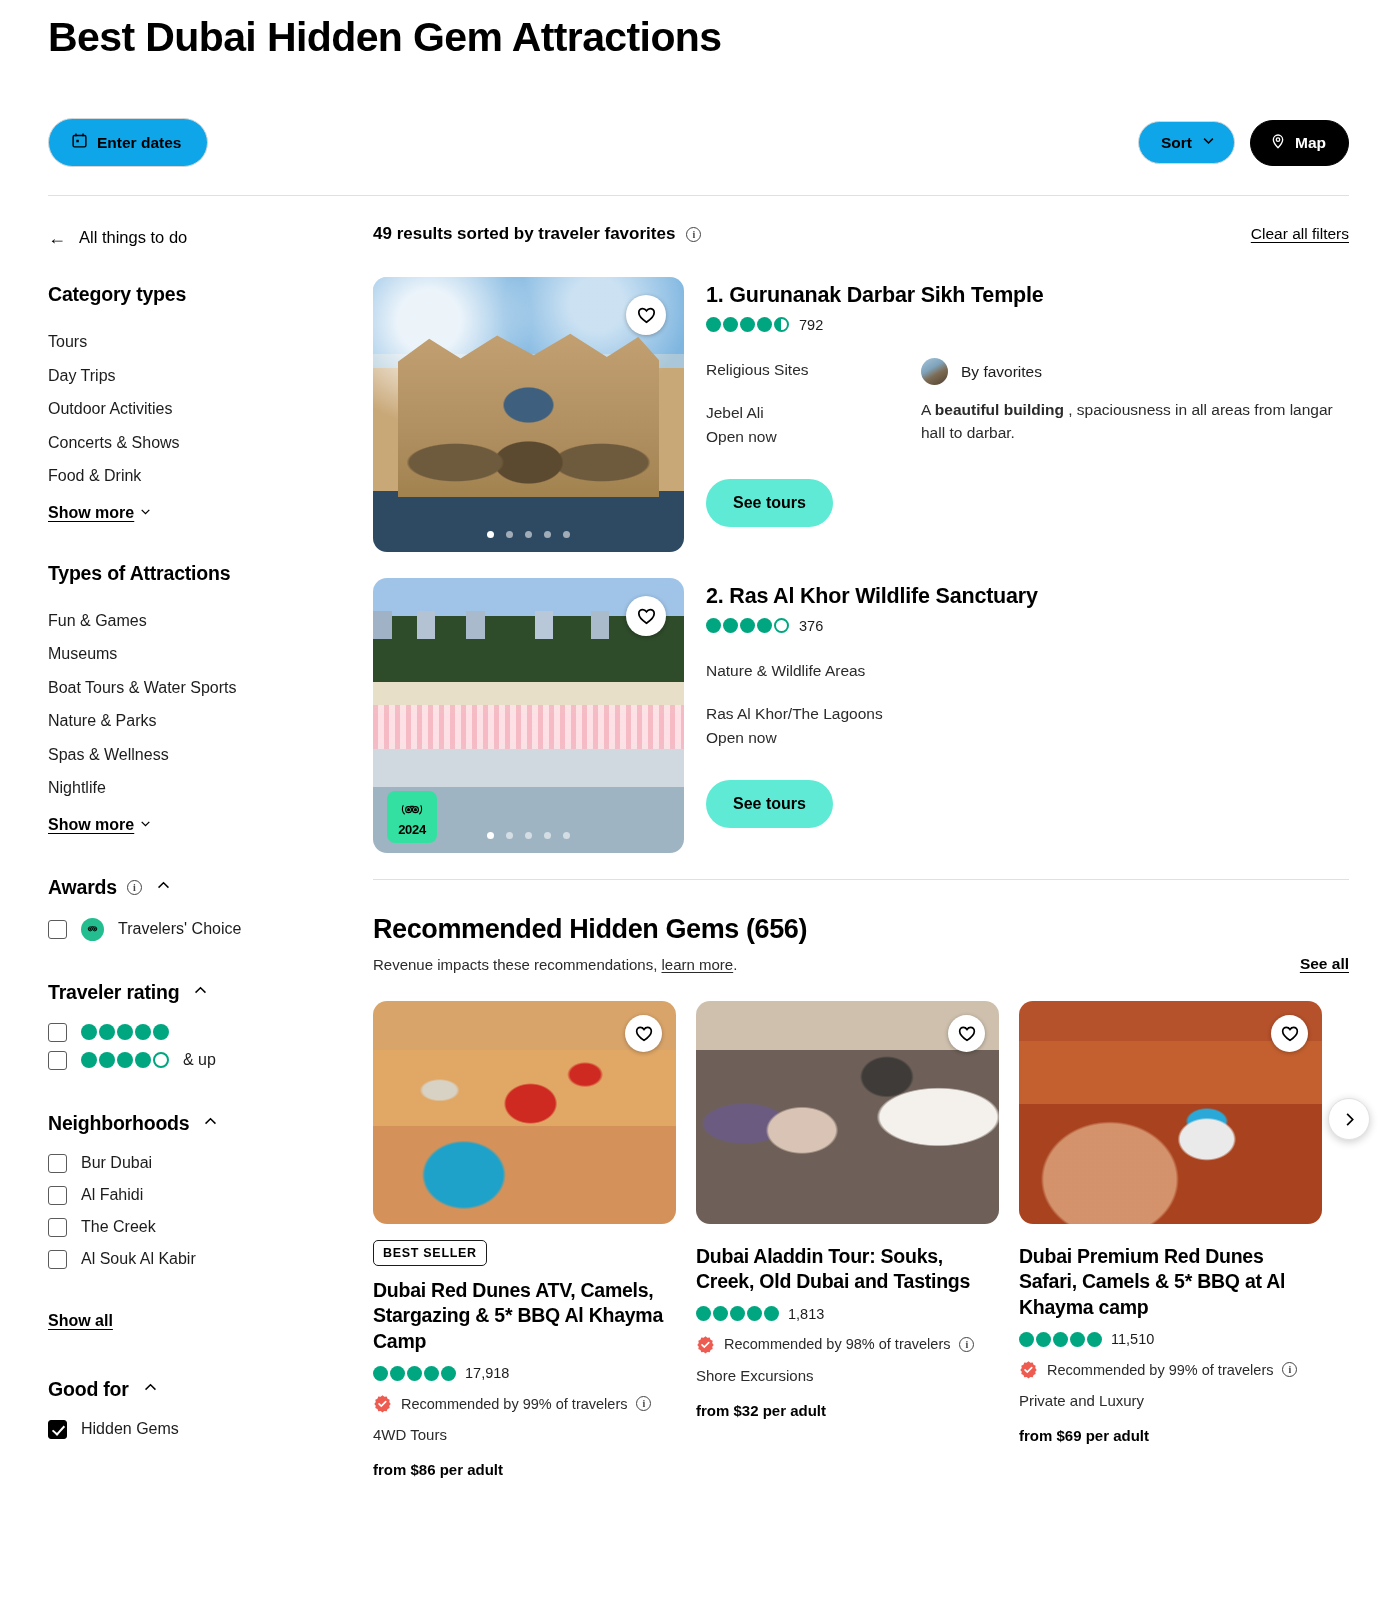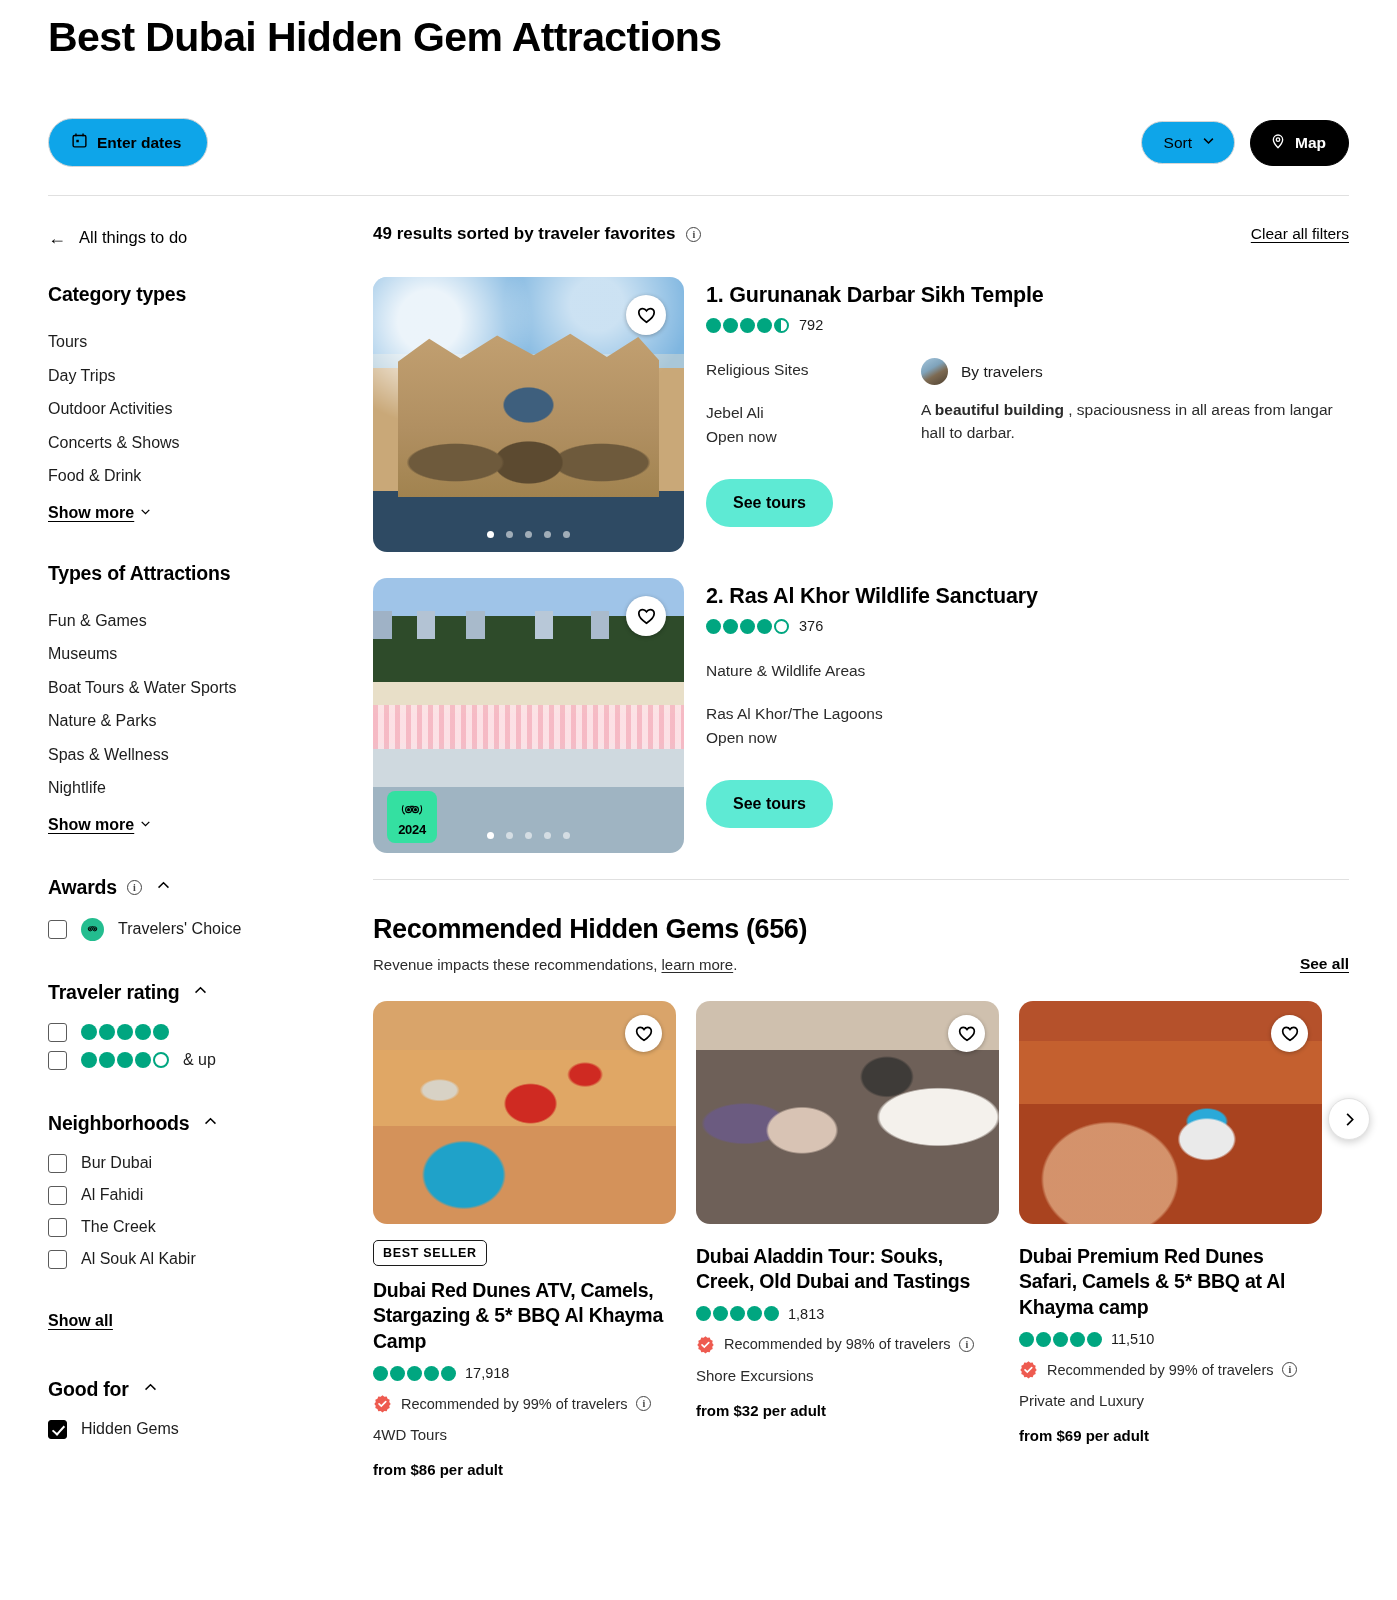--- a/index.html
+++ b/index.html
@@ -23,21 +23,21 @@
     margin-top: 57px; padding-bottom: 28px;
     border-bottom: 1px solid #e0e0e0;
   }
   .pill {
     display: inline-flex; align-items: center; gap: 9px;
     border: 1px solid #d6d6d6; border-radius: 999px;
     background: #0ea5e9; cursor: pointer;
     font-size: 15.5px; font-weight: 700; color: #000;
   }
   .pill.dates { padding: 13px 26px 13px 22px; }
-  .pill.sort  { padding: 11px 18px 11px 22px; font-weight: 400;}
+  .pill.sort  { padding: 11px 18px 11px 22px; font-weight: 700;}
   .pill.map {
     background: #000; color: #fff; border-color: #000;
     padding: 12px 22px 12px 19px;
   }
   .toolbar-right { display: flex; align-items: center; gap: 15px; }
 
   
   .content { display: flex; gap: 0; padding-top: 28px; }
   .sidebar { width: 325px; flex: 0 0 325px; padding-top: 4px; }
   .results { flex: 1 1 auto; min-width: 0; }
@@ -144,21 +144,21 @@
     width: 50px; height: 52px; border-radius: 8px; background: #34e0a1;
     display: flex; flex-direction: column; align-items: center; justify-content: center;
     gap: 1px; padding-top:3px;
   }
   .tc-2024 .yr { font-size: 13px; font-weight: 700; color: #000; letter-spacing: -0.3px;}
 
   .attr-info { flex: 1 1 auto; min-width: 0; padding-top: 6px; }
   .attr-name {
     font-size: 21.5px; font-weight: 700; letter-spacing: -0.2px; margin-bottom: 9px;
   }
-  .rating-line { display: flex; align-items: center; gap: 10px; margin-bottom: 25px; }
+  .rating-line { display: flex; align-items: flex-start; gap: 10px; margin-bottom: 25px; }
   .rev-count { font-size: 14.5px; color: #1c1c1c; }
 
   .attr-cols { display: flex; }
   .attr-left { width: 215px; flex: 0 0 215px; }
   .attr-right { flex: 1 1 auto; min-width: 0; }
   .meta { font-size: 15.5px; color: #2b2b2b; line-height: 1.55; }
   .meta.cat { margin-bottom: 19px; }
 
   .see-tours {
     margin-top: 30px; display: inline-block;
@@ -527,21 +527,21 @@
           <div class="attr-cols">
             <div class="attr-left">
               <div class="meta cat">Religious Sites</div>
               <div class="meta">Jebel Ali</div>
               <div class="meta">Open now</div>
               <button class="see-tours">See tours</button>
             </div>
             <div class="attr-right">
               <div class="reviewer">
                 <span class="avatar"></span>
-                <span class="reviewer-name">By travelers</span>
+                <span class="reviewer-name">By favorites</span>
               </div>
               <div class="quote">
                 <span>A </span><b>beautiful building</b><span> , spaciousness in all areas from langar hall to darbar.</span>
               </div>
             </div>
           </div>
         </div>
       </div>
 
       <div class="attr-card">

